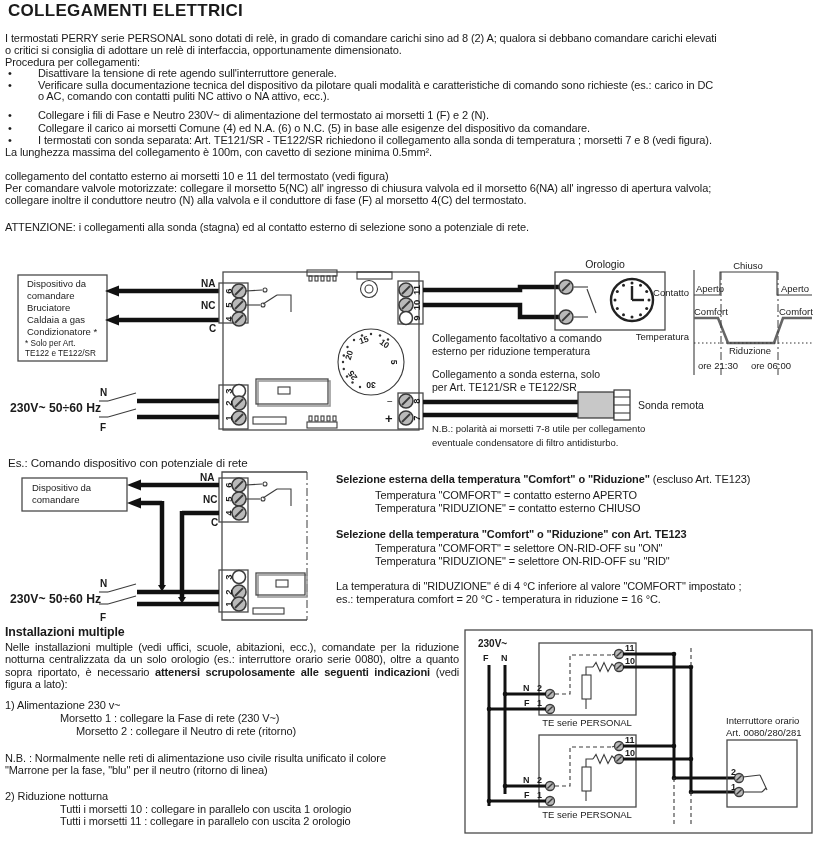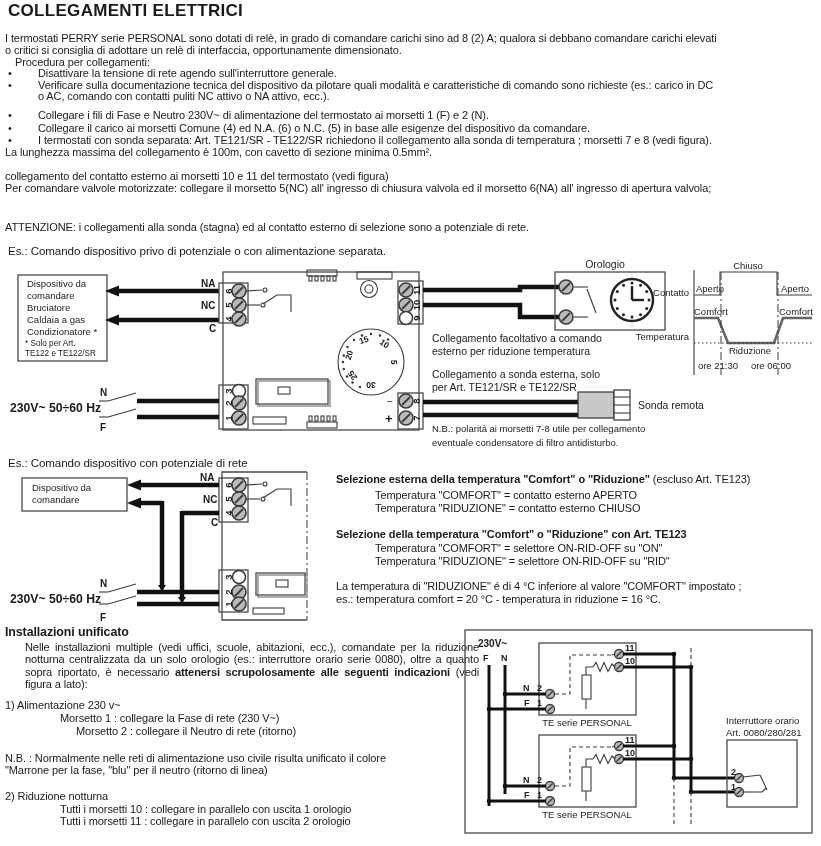--- a/index.html
+++ b/index.html
@@ -5,21 +5,21 @@
   html,body{margin:0;padding:0;background:#fff;}
   #root{position:relative;width:821px;height:846px;background:#ffffff;overflow:hidden;
         font-family:"Liberation Sans",sans-serif;color:#1a1a1a;}
   .ln{position:absolute;white-space:nowrap;font-size:11px;letter-spacing:-0.1px;line-height:11px;}
   .ttl{font-size:17px;font-weight:bold;letter-spacing:0.3px;}
   .cap{font-size:11.6px;}
   .bold{font-weight:bold;}
   .bl::before{content:"\2022";position:absolute;left:-30px;}
   .h12{font-size:12.4px;font-weight:bold;}
   .para{position:absolute;width:454px;font-size:11.1px;letter-spacing:-0.15px;
-        line-height:12.35px;text-align:justify;white-space:normal;margin-left:20px;}
+        line-height:12.35px;text-align:justify;white-space:normal;}
   svg{position:absolute;display:block;}
   svg text{font-family:"Liberation Sans",sans-serif;fill:#1a1a1a;}
   .st8{font-size:8.2px;}
   .st85{font-size:8.5px;font-weight:bold;}
   .st9{font-size:9px;font-weight:bold;}
   .st95{font-size:9.5px;}
   .st10{font-size:10px;}
   .st105{font-size:10.5px;}
   .stb{font-size:10px;font-weight:bold;}
   .sup{font-size:12.2px;font-weight:bold;}
@@ -33,36 +33,36 @@
 </style>
 </head>
 <body>
 
 <div id="root">
 
   <div class="ln ttl" style="left:8px;top:5px">COLLEGAMENTI ELETTRICI</div>
 
   <div class="ln" style="left:5px;top:33px">I termostati PERRY serie PERSONAL sono dotati di relè, in grado di comandare carichi sino ad 8 (2) A; qualora si debbano comandare carichi elevati</div>
   <div class="ln" style="left:5px;top:45px">o critici si consiglia di adottare un relè di interfaccia, opportunamente dimensionato.</div>
-  <div class="ln" style="left:15px;top:56.5px">Procedura per collegamenti:</div>
+  <div class="ln" style="left:5px;top:56.5px">Procedura per collegamenti:</div>
 
   <div class="ln bl" style="left:38px;top:79.5px">Verificare sulla documentazione tecnica del dispositivo da pilotare quali modalità e caratteristiche di comando sono richieste (es.: carico in DC</div>
   <div class="ln bl" style="left:38px;top:68px">Disattivare la tensione di rete agendo sull'interruttore generale.</div>
   <div class="ln" style="left:38px;top:91px">o AC, comando con contatti puliti NC attivo o NA attivo, ecc.).</div>
   <div class="ln bl" style="left:38px;top:110px">Collegare i fili di Fase e Neutro 230V~ di alimentazione del termostato ai morsetti 1 (F) e 2 (N).</div>
   <div class="ln bl" style="left:38px;top:122.5px">Collegare il carico ai morsetti Comune (4) ed N.A. (6) o N.C. (5) in base alle esigenze del dispositivo da comandare.</div>
   <div class="ln bl" style="left:38px;top:135px">I termostati con sonda separata: Art. TE121/SR - TE122/SR richiedono il collegamento alla sonda di temperatura ; morsetti  7 e 8 (vedi figura).</div>
 
   <div class="ln" style="left:5px;top:147px">La lunghezza massima del collegamento è 100m, con cavetto di sezione minima 0.5mm².</div>
   <div class="ln" style="left:5px;top:170.5px">collegamento del contatto esterno ai morsetti 10 e 11 del termostato (vedi figura)</div>
   <div class="ln" style="left:5px;top:183px">Per comandare valvole motorizzate: collegare il morsetto  5(NC) all' ingresso di chiusura valvola ed il morsetto 6(NA) all' ingresso di apertura valvola;</div>
+  <div class="ln" style="left:5px;top:194.5px">collegare inoltre il conduttore neutro (N) alla valvola e il conduttore di fase (F) al morsetto 4(C) del termostato.</div>
 
   <div class="ln" style="left:5px;top:222px">ATTENZIONE: i collegamenti alla sonda (stagna)  ed al contatto esterno di selezione sono a potenziale di rete.</div>
 
-  <div class="ln cap" style="left:8px;top:245px">Es.: Comando dispositivo privo di potenziale o con alimentazione separata.</div>
 
   <svg style="left:0;top:256px" width="821" height="201" viewBox="0 0 821 201">
     <defs>
       <g id="scr">
         <circle r="7" fill="#b9b9b9" stroke="#3a3a3a" stroke-width="1.6"></circle>
         <line x1="-4" y1="4" x2="4" y2="-4" stroke="#3a3a3a" stroke-width="1.8"></line>
       </g>
     </defs>
 
     <g>
@@ -357,21 +357,21 @@
 
   <div class="ln" style="left:336px;top:474px"><span class="bold">Selezione esterna della temperatura "Comfort" o "Riduzione"</span><span> (escluso Art. TE123)</span></div>
   <div class="ln" style="left:375px;top:490px">Temperatura "COMFORT"  = contatto esterno APERTO</div>
   <div class="ln" style="left:375px;top:502.5px">Temperatura "RIDUZIONE" = contatto esterno CHIUSO</div>
   <div class="ln bold" style="left:336px;top:529px">Selezione della temperatura "Comfort" o "Riduzione" con Art. TE123</div>
   <div class="ln" style="left:375px;top:543px">Temperatura "COMFORT"  = selettore ON-RID-OFF su "ON"</div>
   <div class="ln" style="left:375px;top:555.5px">Temperatura "RIDUZIONE" = selettore ON-RID-OFF su "RID"</div>
   <div class="ln" style="left:336px;top:581px">La temperatura di "RIDUZIONE" é di 4 °C inferiore al valore  "COMFORT" impostato ;</div>
   <div class="ln" style="left:336px;top:593.5px">es.: temperatura  comfort = 20 °C  - temperatura in  riduzione  = 16 °C.</div>
 
-  <div class="ln h12" style="left:5px;top:627px">Installazioni unificato</div>
+  <div class="ln h12" style="left:5px;top:627px">Installazioni multiple</div>
   <div class="para" style="left:5px;top:641px"><span>Nelle installazioni multiple (vedi uffici, scuole, abitazioni, ecc.), comandate per la riduzione notturna centralizzata da un solo orologio (es.: interruttore orario serie 0080), oltre a quanto sopra riportato, è necessario </span><span class="bold">attenersi scrupolosamente alle seguenti indicazioni</span><span> (vedi figura a lato):</span></div>
   <div class="ln" style="left:5px;top:700px">1)  Alimentazione 230 v~</div>
   <div class="ln" style="left:60px;top:713px">Morsetto 1 : collegare la Fase di rete (230 V~)</div>
   <div class="ln" style="left:76px;top:725.5px">Morsetto 2 : collegare il Neutro di rete (ritorno)</div>
   <div class="ln" style="left:5px;top:752.5px">N.B. : Normalmente nelle reti di alimentazione uso civile risulta unificato il colore</div>
   <div class="ln" style="left:5px;top:765px">"Marrone per la fase, "blu" per il neutro (ritorno di linea)</div>
   <div class="ln" style="left:5px;top:791px">2)  Riduzione notturna</div>
   <div class="ln" style="left:60px;top:803.5px">Tutti i morsetti 10 : collegare in parallelo con uscita 1 orologio</div>
   <div class="ln" style="left:60px;top:816px">Tutti i morsetti 11 : collegare in parallelo con uscita 2 orologio</div>
 

